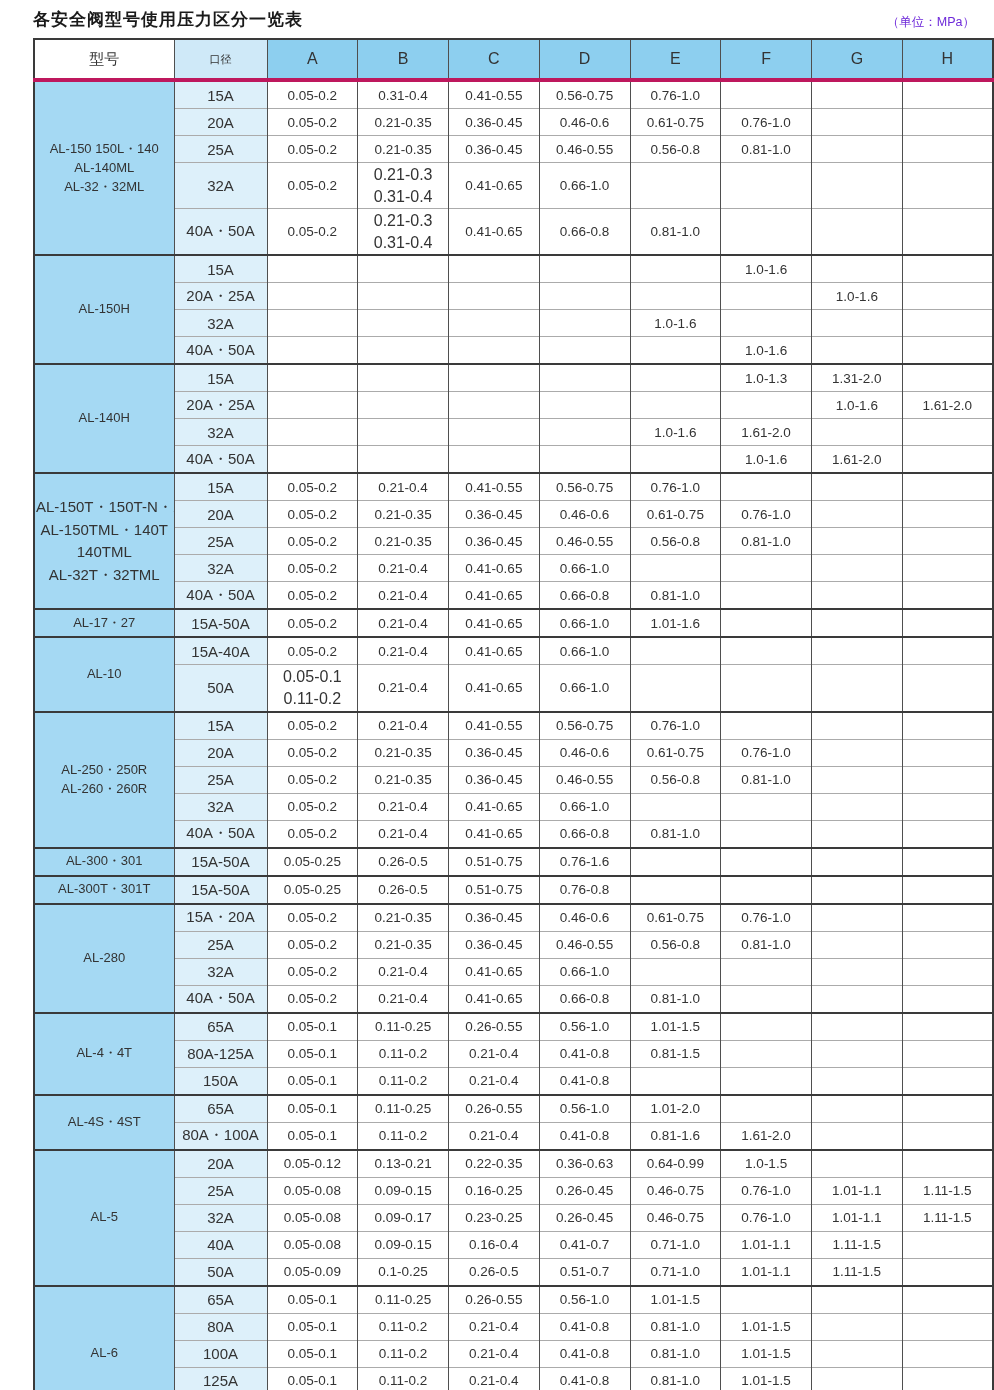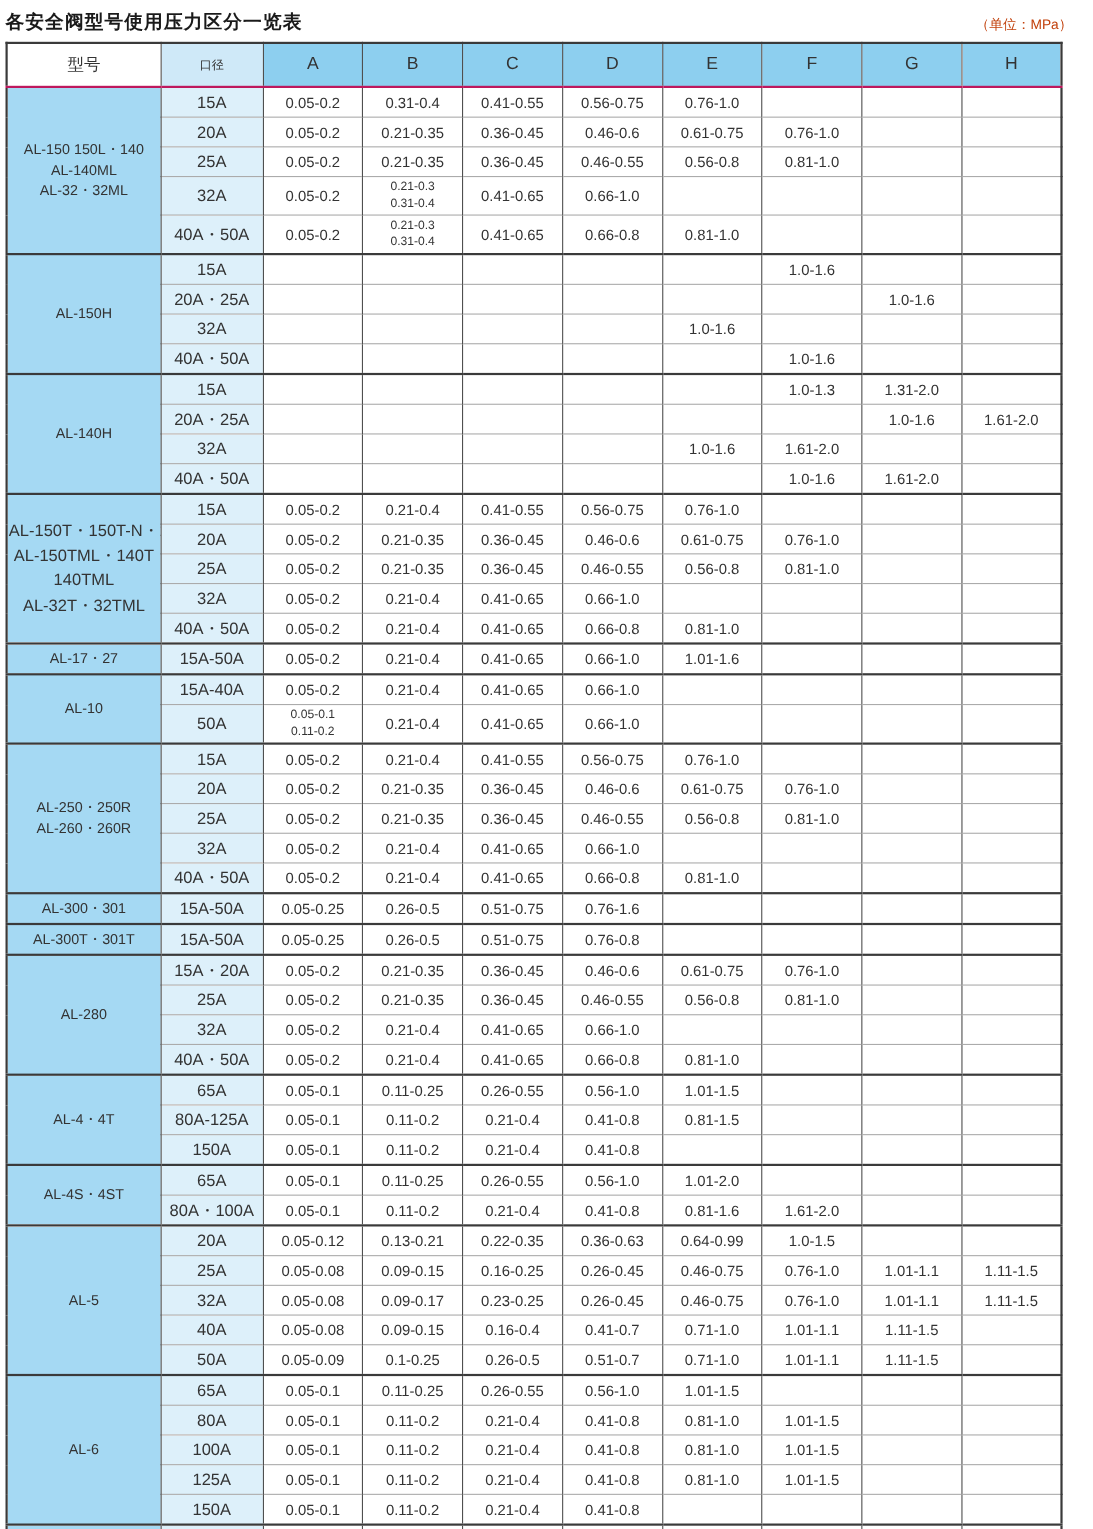--- a/index.html
+++ b/index.html
@@ -5,38 +5,38 @@
   html, body {
     margin: 0;
     padding: 0;
     background: #ffffff;
     font-family: "Liberation Sans", "DejaVu Sans", sans-serif;
   }
   .page {
     width: 994px;
     height: 1390px;
     box-sizing: border-box;
-    padding: 8px 17px 10px 5px;
+    padding: 8px 17px 10px 33px;
     background: #fff;
   }
   .title-row {
     display: flex;
     justify-content: space-between;
     align-items: flex-end;
     margin-bottom: 7px;
   }
   .page-title {
     font-size: 17px;
     font-weight: bold;
     color: #1a1a1a;
     letter-spacing: 1px;
   }
   .unit-note {
     font-size: 12.5px;
-    color: #c2410c;
+    color: #6d28d9;
     padding-right: 2px;
   }
   table.spec {
     border-collapse: collapse;
     table-layout: fixed;
     width: 959px;
     border: 2px solid #3a3a3a;
   }
   table.spec col.c-model { width: 140px; }
   table.spec col.c-size  { width: 93px; }
@@ -46,21 +46,21 @@
     border-left: 1px solid #4f4f4f;
     border-right: 1px solid #4f4f4f;
     text-align: center;
     vertical-align: middle;
     padding: 1px 1px;
     color: #333;
     overflow: hidden;
   }
   thead th {
     height: 36px;
-    border-bottom: 2px solid #be185d;
+    border-bottom: 4px solid #be185d;
     font-weight: normal;
   }
   th.hdr-model {
     background: var(--hdr-model-bg, #ffffff);
     font-size: 15px;
     color: #222;
   }
   th.hdr-size {
     background: var(--hdr-size-bg, #cfe9f8);
     font-size: 11px;
@@ -83,21 +83,21 @@
     background: var(--size-bg, #ddf0fa);
     font-size: 15px;
     height: 24px;
   }
   td.val {
     background: #ffffff;
     font-size: 13.5px;
     height: 24px;
   }
   td.val.multi {
-    font-size: 11px;
+    font-size: 16px;
     line-height: 1.35;
     white-space: pre-line;
     height: 32px;
   }
   tbody tr td { border-top: 1px solid #ababab; }
   tbody tr.group-start td { border-top: 2px solid #3a3a3a; }
 </style>
 </head>
 <body>
 

